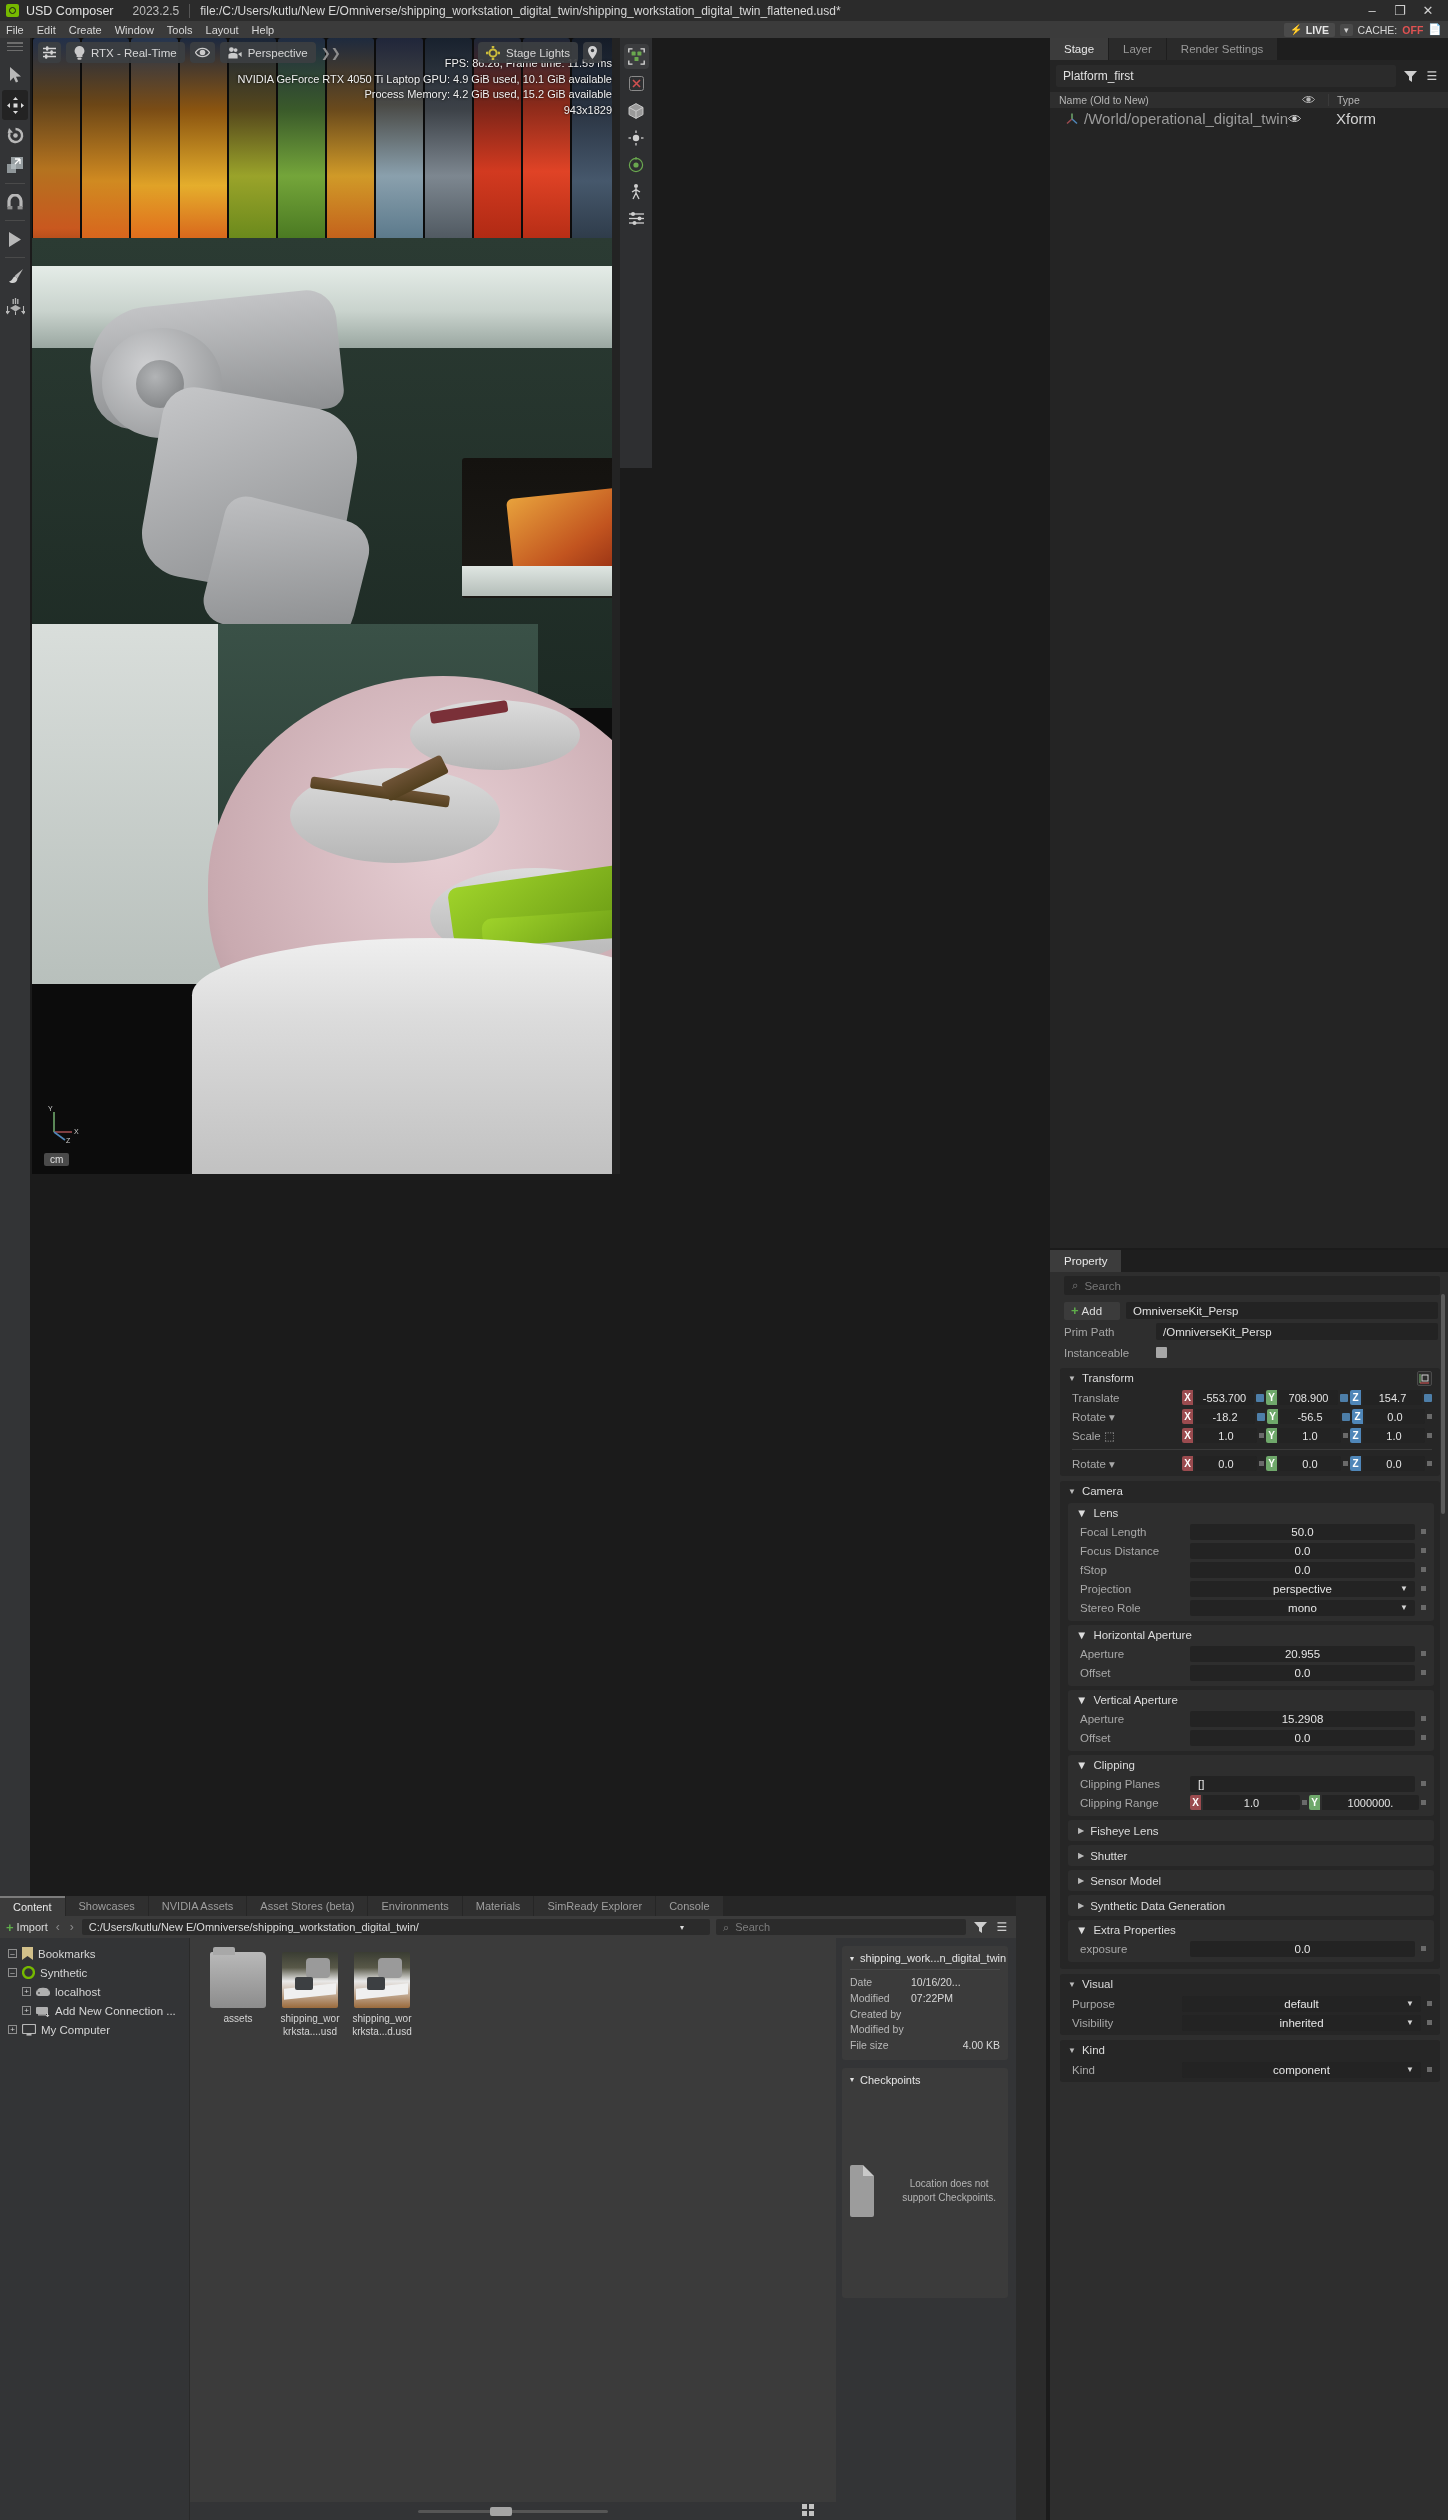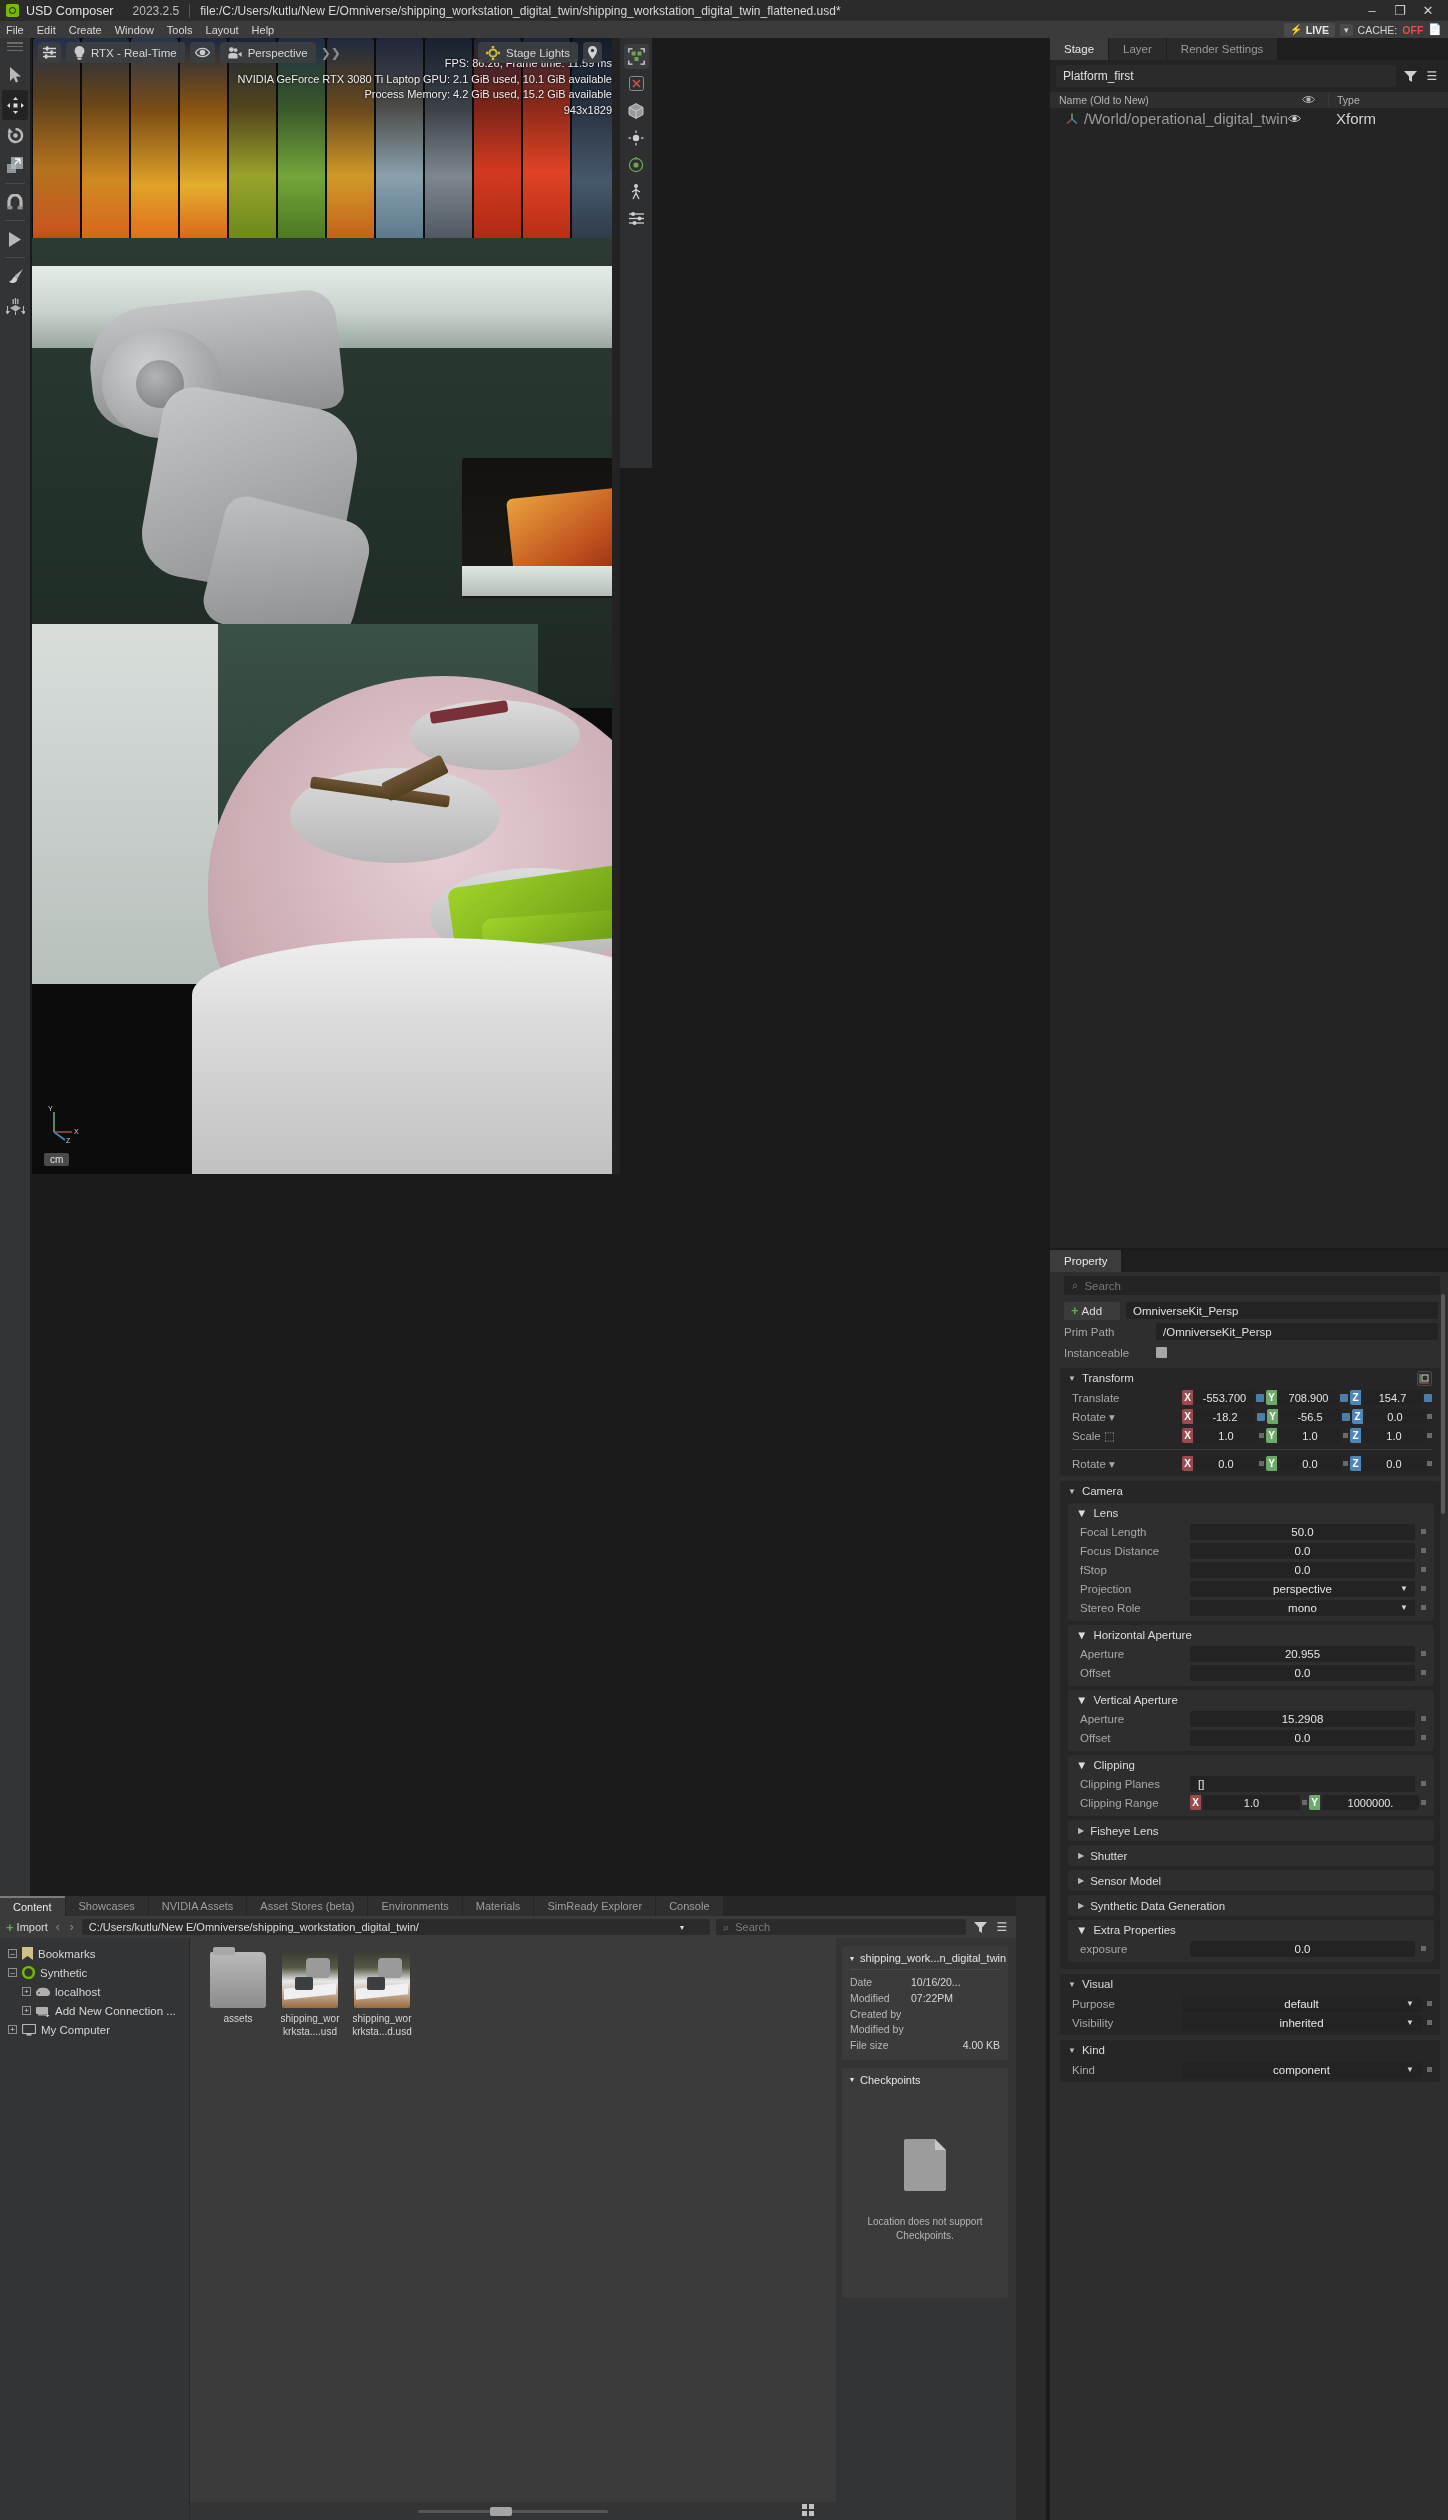--- a/index.html
+++ b/index.html
@@ -154,21 +154,21 @@
   .thumbwrap{position:relative;width:56px;height:56px;margin:0 auto;overflow:hidden;border-radius:2px;}
   .tw-box{position:absolute;left:13px;top:25px;width:18px;height:13px;background:#3c3f42;border-radius:2px;}
   .tw-cyl{position:absolute;left:24px;top:6px;width:24px;height:20px;background:#9a9a9a;border-radius:4px;}
   .tw-top{position:absolute;left:2px;top:34px;width:52px;height:11px;background:#f0f0f0;transform:skewY(-6deg);}
   .detail{width:180px;background:#333436;padding:8px 8px 0 6px;}
   .dcard{background:#3b3b3b;border-radius:3px;padding:6px 8px;margin-bottom:8px;}
   .dhd{display:flex;align-items:center;gap:6px;font-size:11px;color:#e4e4e4;padding-bottom:5px;border-bottom:1px solid #4a4a4a;margin-bottom:5px;}
   .drow{display:flex;justify-content:space-between;font-size:10.5px;color:#b9b9b9;line-height:1.5;}
   .drow b{color:#d8d8d8;font-weight:normal;}
   .cpcard{background:#3b3b3b;border-radius:3px;padding:6px 8px;height:230px;display:flex;flex-direction:column;}
-  .cpdoc{flex:1;display:flex;flex-direction:column;align-items:center;justify-content:center;gap:24px;}
+  .cpdoc{flex:1;display:flex;flex-direction:row;align-items:center;justify-content:center;gap:24px;}
   .docglyph{width:42px;height:52px;background:#9c9c9c;border-radius:2px;position:relative;}
   .docglyph:after{content:"";position:absolute;right:0;top:0;border-width:0 11px 11px 0;border-style:solid;border-color:#3b3b3b #3b3b3b #c9c9c9 #c9c9c9;}
   .cpmsg{font-size:10px;color:#b5b5b5;text-align:center;line-height:1.4;}
   .cfooter{position:absolute;left:0;right:0;bottom:0;height:18px;background:#333436;display:flex;align-items:center;justify-content:center;gap:0;}
   .zslider{width:190px;height:3px;background:#565656;border-radius:2px;position:relative;}
   .zknob{position:absolute;left:72px;top:-3px;width:22px;height:9px;background:#a5a5a5;border-radius:2px;}
   .gridic{position:absolute;right:22px;bottom:4px;width:12px;height:12px;display:grid;grid-template:repeat(2,1fr)/repeat(2,1fr);gap:2px;}
   .gridic i{background:#c2c2c2;}
   .vsplit{position:absolute;left:1016px;bottom:0;width:30px;height:624px;background:#2b2b2b;}
   svg{display:block;}
@@ -378,21 +378,21 @@
       <div class="vp-chip icon-only">
         <svg width="9" height="13" viewBox="0 0 9 13">
             <path d="M4.5 0 A4.5 4.5 0 0 0 0 4.5 C0 8 4.5 13 4.5 13 S9 8 9 4.5 A4.5 4.5 0 0 0 4.5 0 Z" fill="#e0e0e0"></path>
             <circle cx="4.5" cy="4.5" r="1.7" fill="#3c3f42"></circle>
           </svg>
       </div>
     </div>
 
     <div class="vp-stats">
       <div>FPS: 86.26, Frame time: 11.59 ms</div>
-      <div>NVIDIA GeForce RTX 3080 Ti Laptop GPU: 2.1 GiB used, 10.1 GiB available</div>
+      <div>NVIDIA GeForce RTX 4050 Ti Laptop GPU: 4.9 GiB used, 10.1 GiB available</div>
       <div>Process Memory: 4.2 GiB used, 15.2 GiB available</div>
       <div>943x1829</div>
     </div>
 
     <div class="vp-gizmo">
       <svg width="40" height="40" viewBox="0 0 40 40">
         <line x1="8" y1="28" x2="8" y2="8" stroke="#6fa86b" stroke-width="1.6"></line>
         <line x1="8" y1="28" x2="26" y2="28" stroke="#9b4b4f" stroke-width="1.6"></line>
         <line x1="8" y1="28" x2="19" y2="36" stroke="#4f86b8" stroke-width="1.6"></line>
         <text x="2" y="7" fill="#cfcfcf" font-size="7" font-family="Liberation Sans">Y</text>

